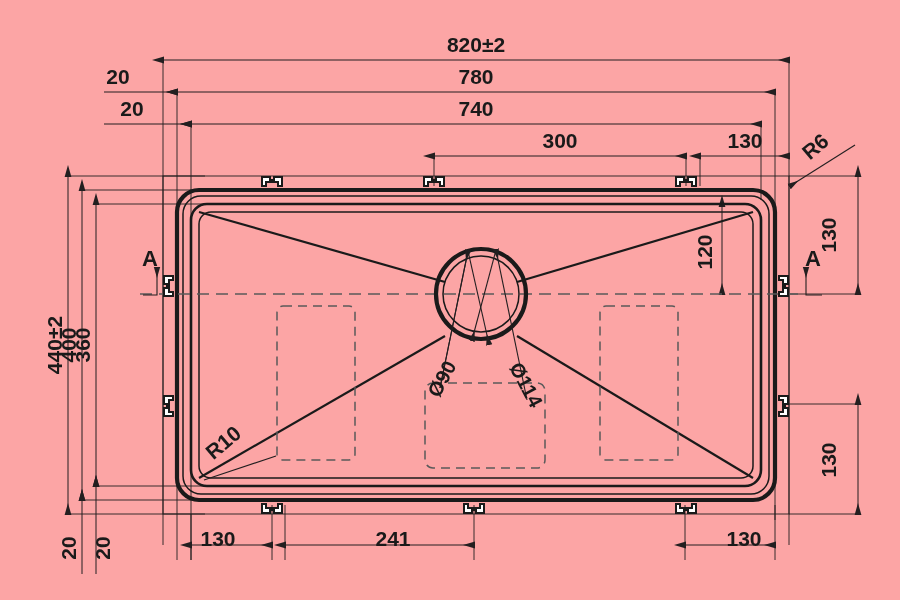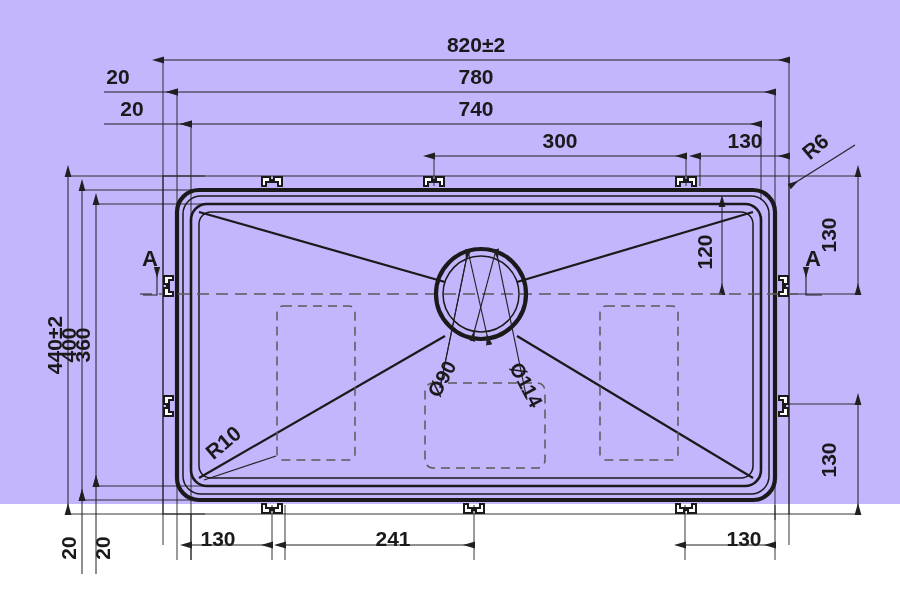--- a/index.html
+++ b/index.html
@@ -9,22 +9,22 @@
   }
   body {
     width: 900px;
     height: 600px;
     overflow: hidden;
     font-family: "Liberation Sans", sans-serif;
   }
   #drawing-root {
     position: relative;
     width: 900px;
-    height: 504px;
-    background: #c4b5fd;
+    height: 600px;
+    background: #fca5a5;
     text-align: center;
   }
   svg#tech-drawing {
     display: block;
     width: 900px;
     height: 600px;
   }
   .dim-line {
     stroke: #231f20;
     stroke-width: 1;

